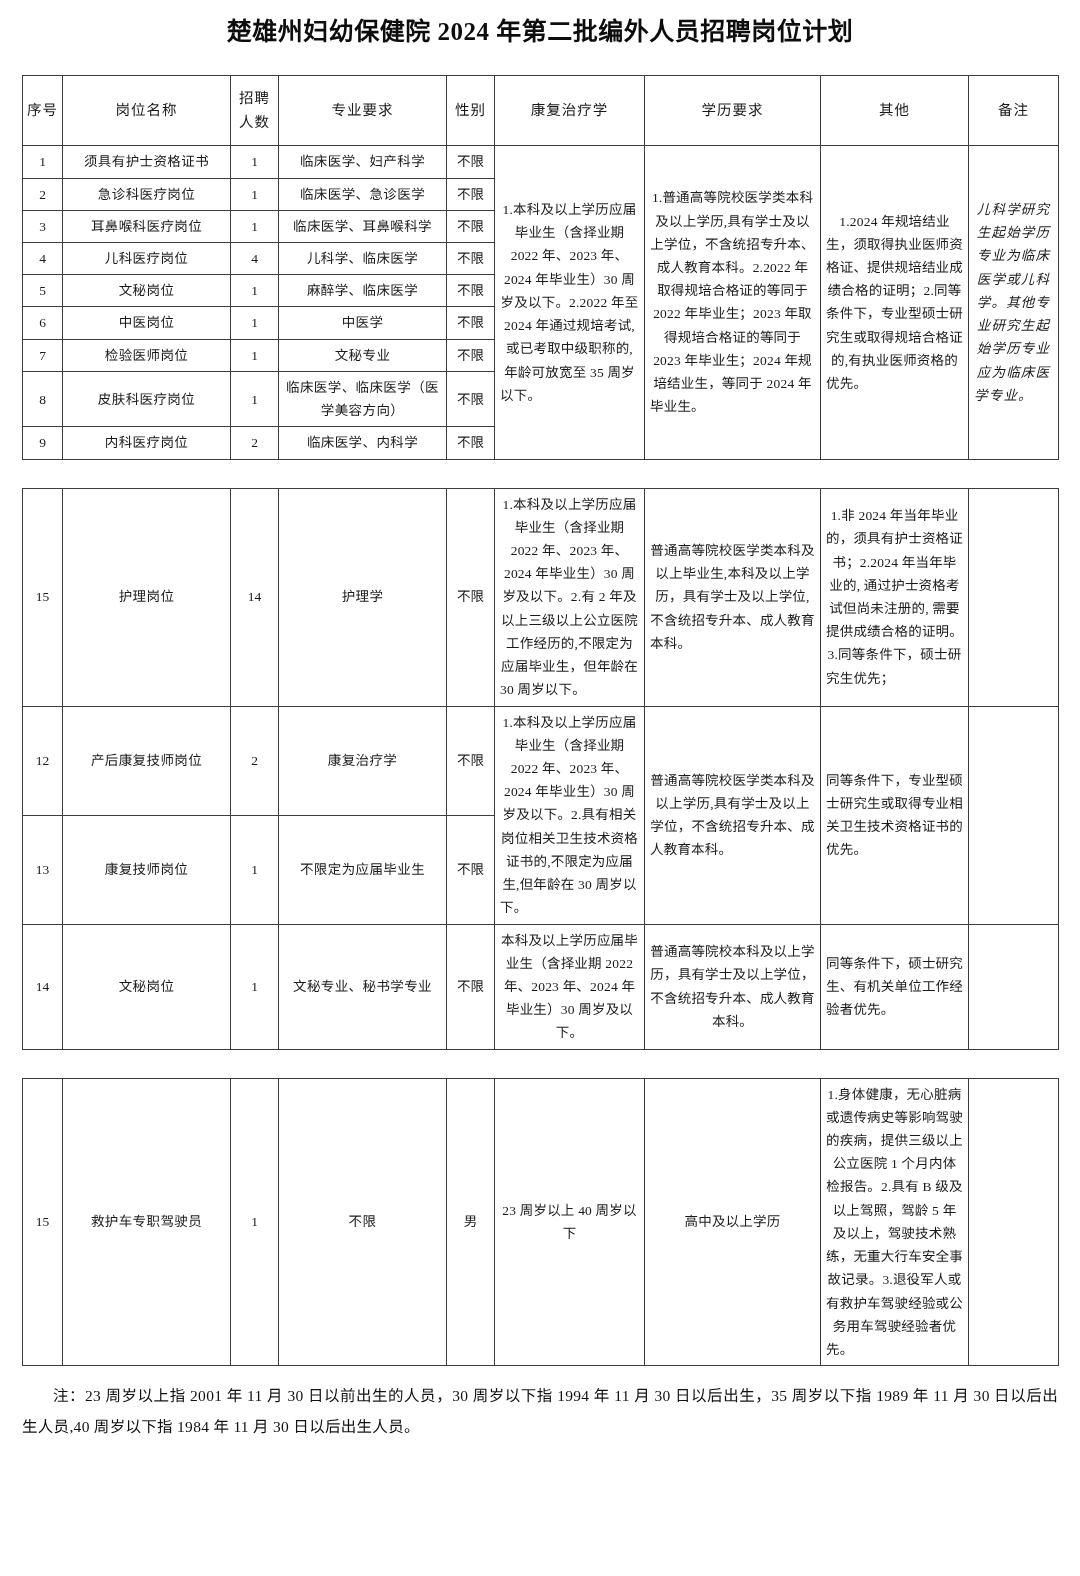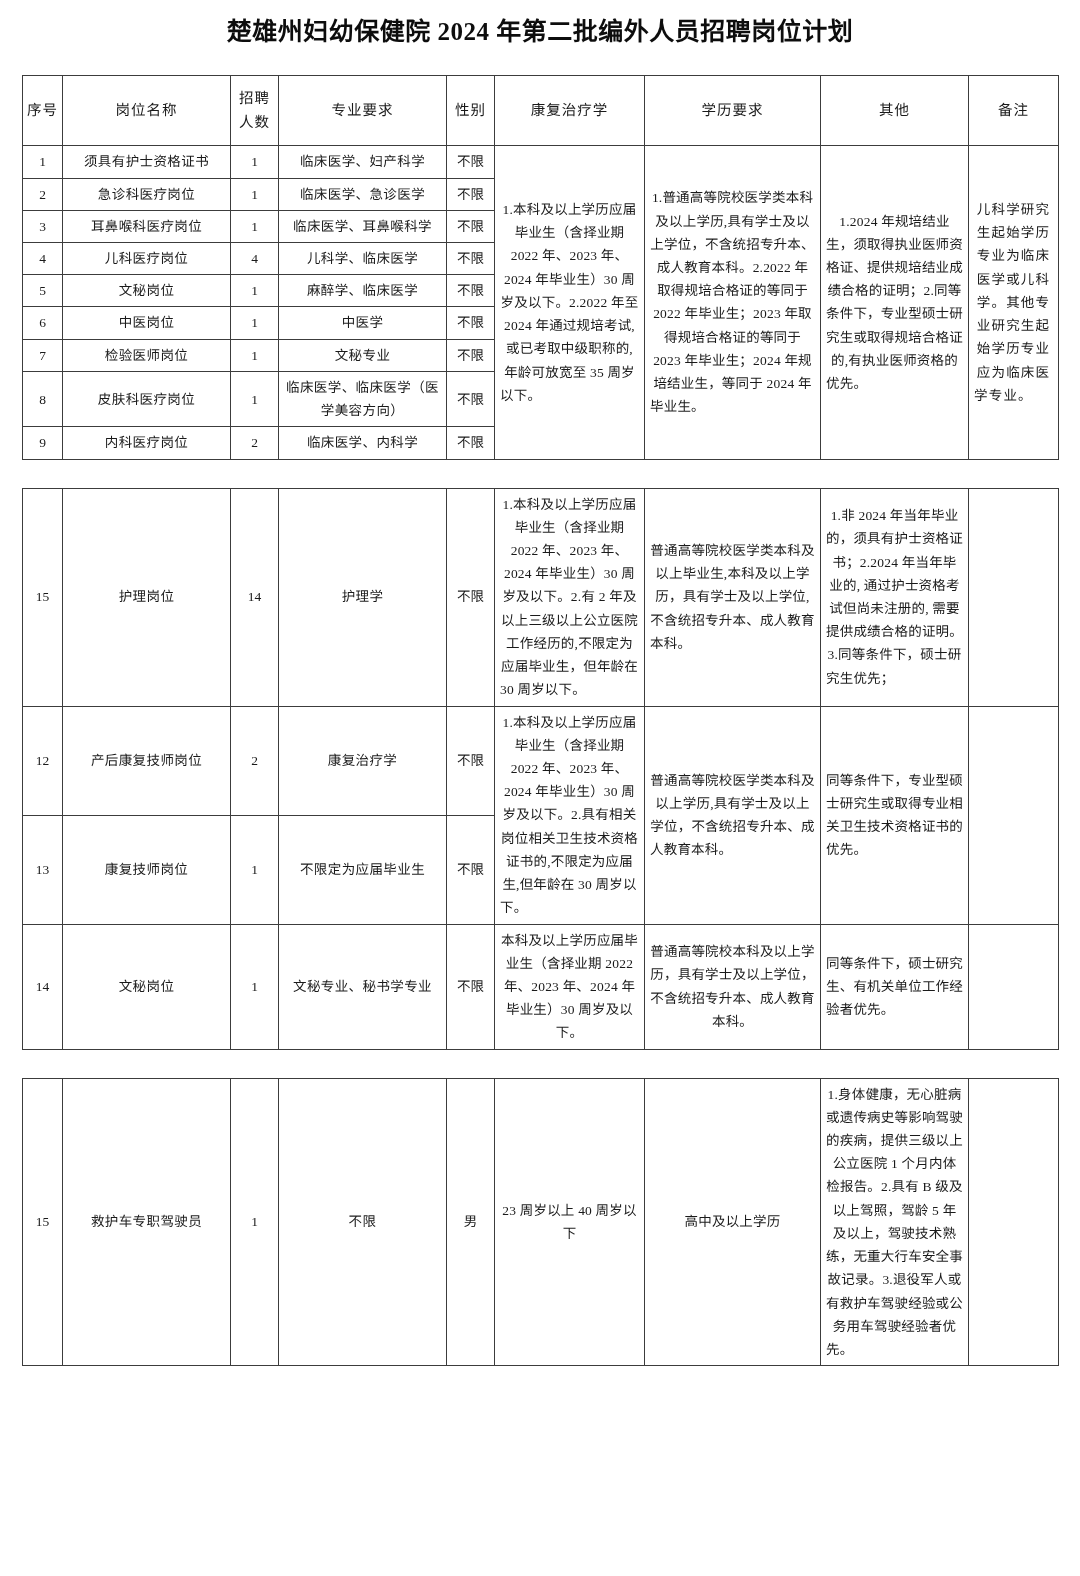--- a/index.html
+++ b/index.html
@@ -77,20 +77,21 @@
     text-align: center;
     text-align-last: center;
   }
   td.remark-text {
     text-align: justify;
     text-align-last: left;
     font-size: 13px;
     line-height: 1.95;
     letter-spacing: 1.2px;
     padding: 6px 7px;
+    font-style: italic;
   }
   td.idx, td.num, td.sex { font-size: 14px; }
   td.post, td.major { font-size: 14px; letter-spacing: 0.4px; }
   .block-gap {
     width: 1036px;
     margin: 0 auto;
     height: 28px;
   }
   .note {
     width: 1036px;
@@ -289,14 +290,15 @@
         <td class="major">不限</td>
         <td class="sex">男</td>
         <td class="long-text center-last">23 周岁以上 40 周岁以下</td>
         <td class="long-text center-last">高中及以上学历</td>
         <td class="long-text">1.身体健康，无心脏病或遗传病史等影响驾驶的疾病，提供三级以上公立医院 1 个月内体检报告。2.具有 B 级及以上驾照，驾龄 5 年及以上，驾驶技术熟练，无重大行车安全事故记录。3.退役军人或有救护车驾驶经验或公务用车驾驶经验者优先。</td>
         <td class="remark-text"></td>
       </tr>
     </tbody>
   </table>
 
+  <div class="note">注：23 周岁以上指 2001 年 11 月 30 日以前出生的人员，30 周岁以下指 1994 年 11 月 30 日以后出生，35 周岁以下指 1989 年 11 月 30 日以后出生人员,40 周岁以下指 1984 年 11 月 30 日以后出生人员。</div>
 
 </div>
 
 </body></html>

